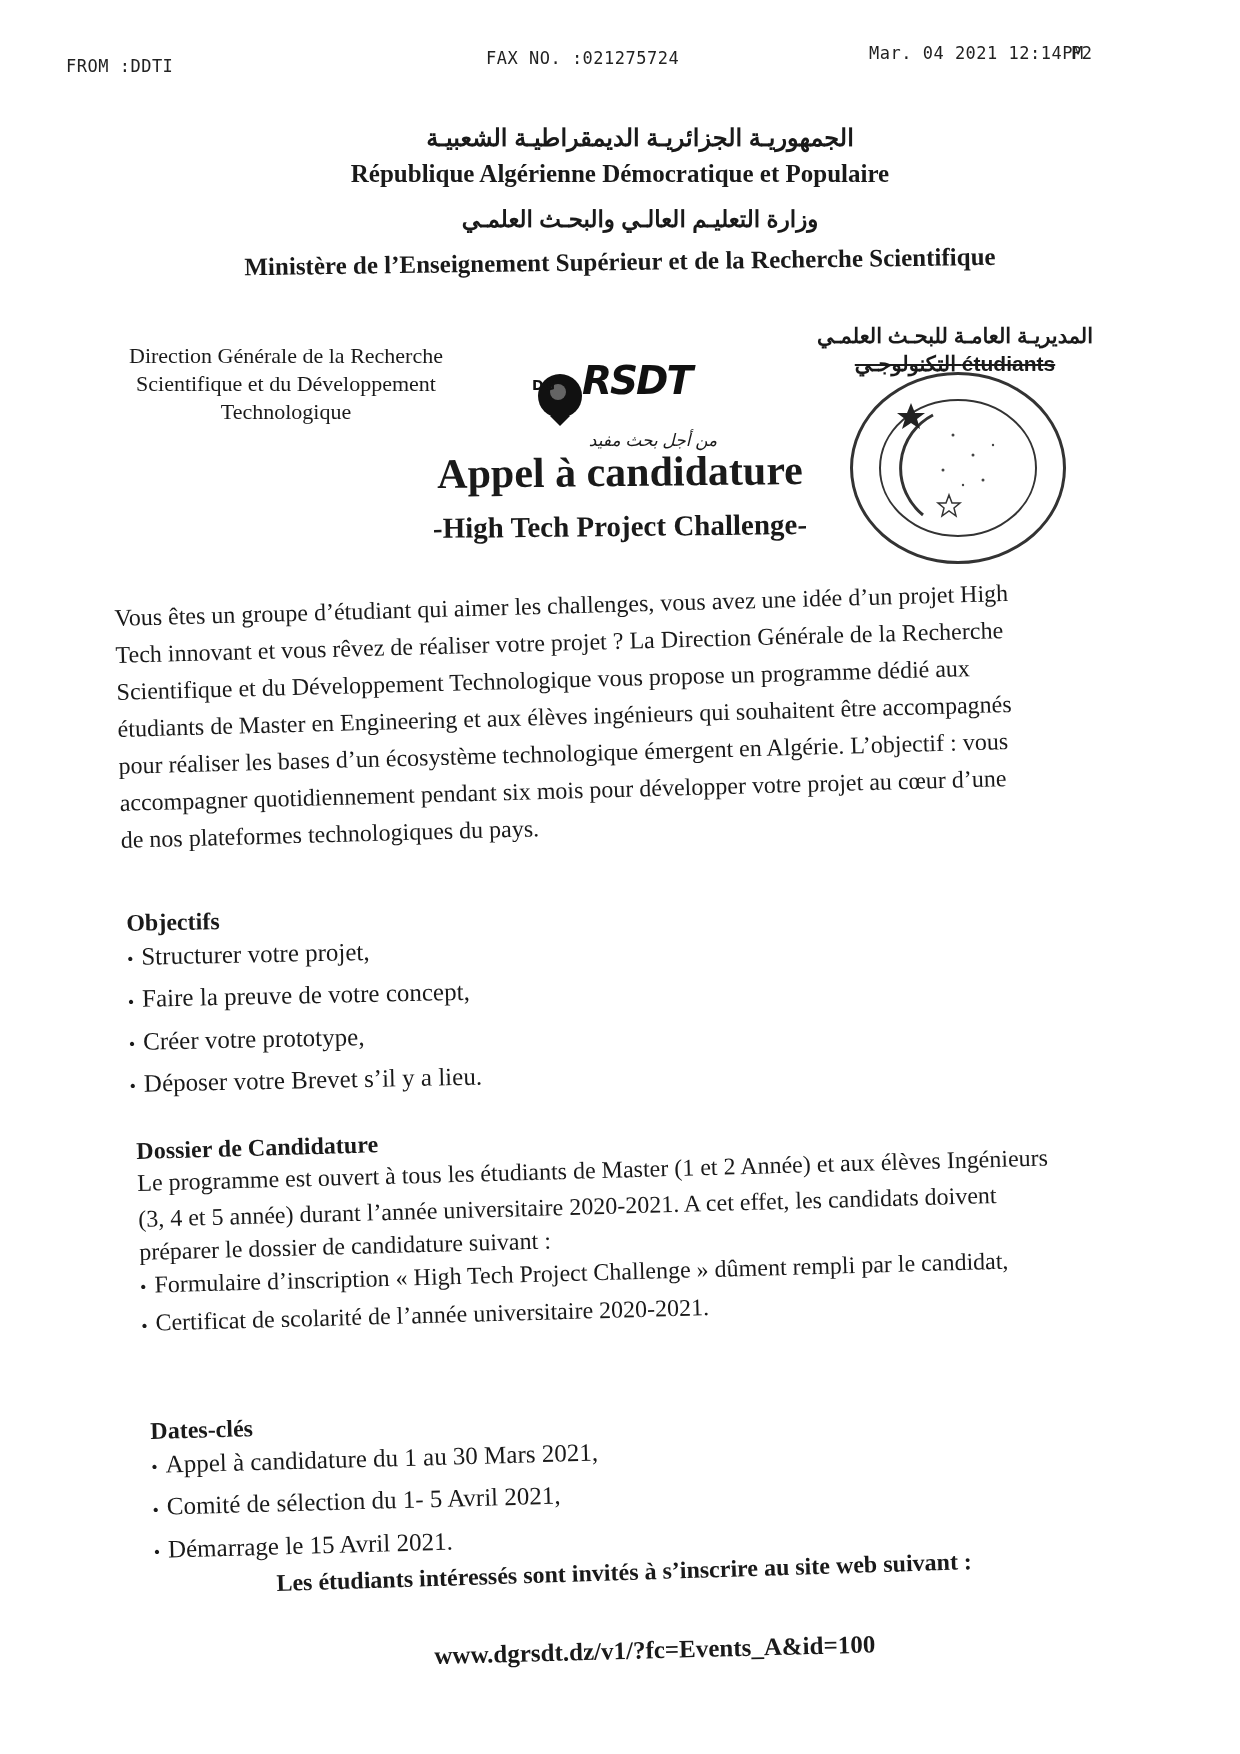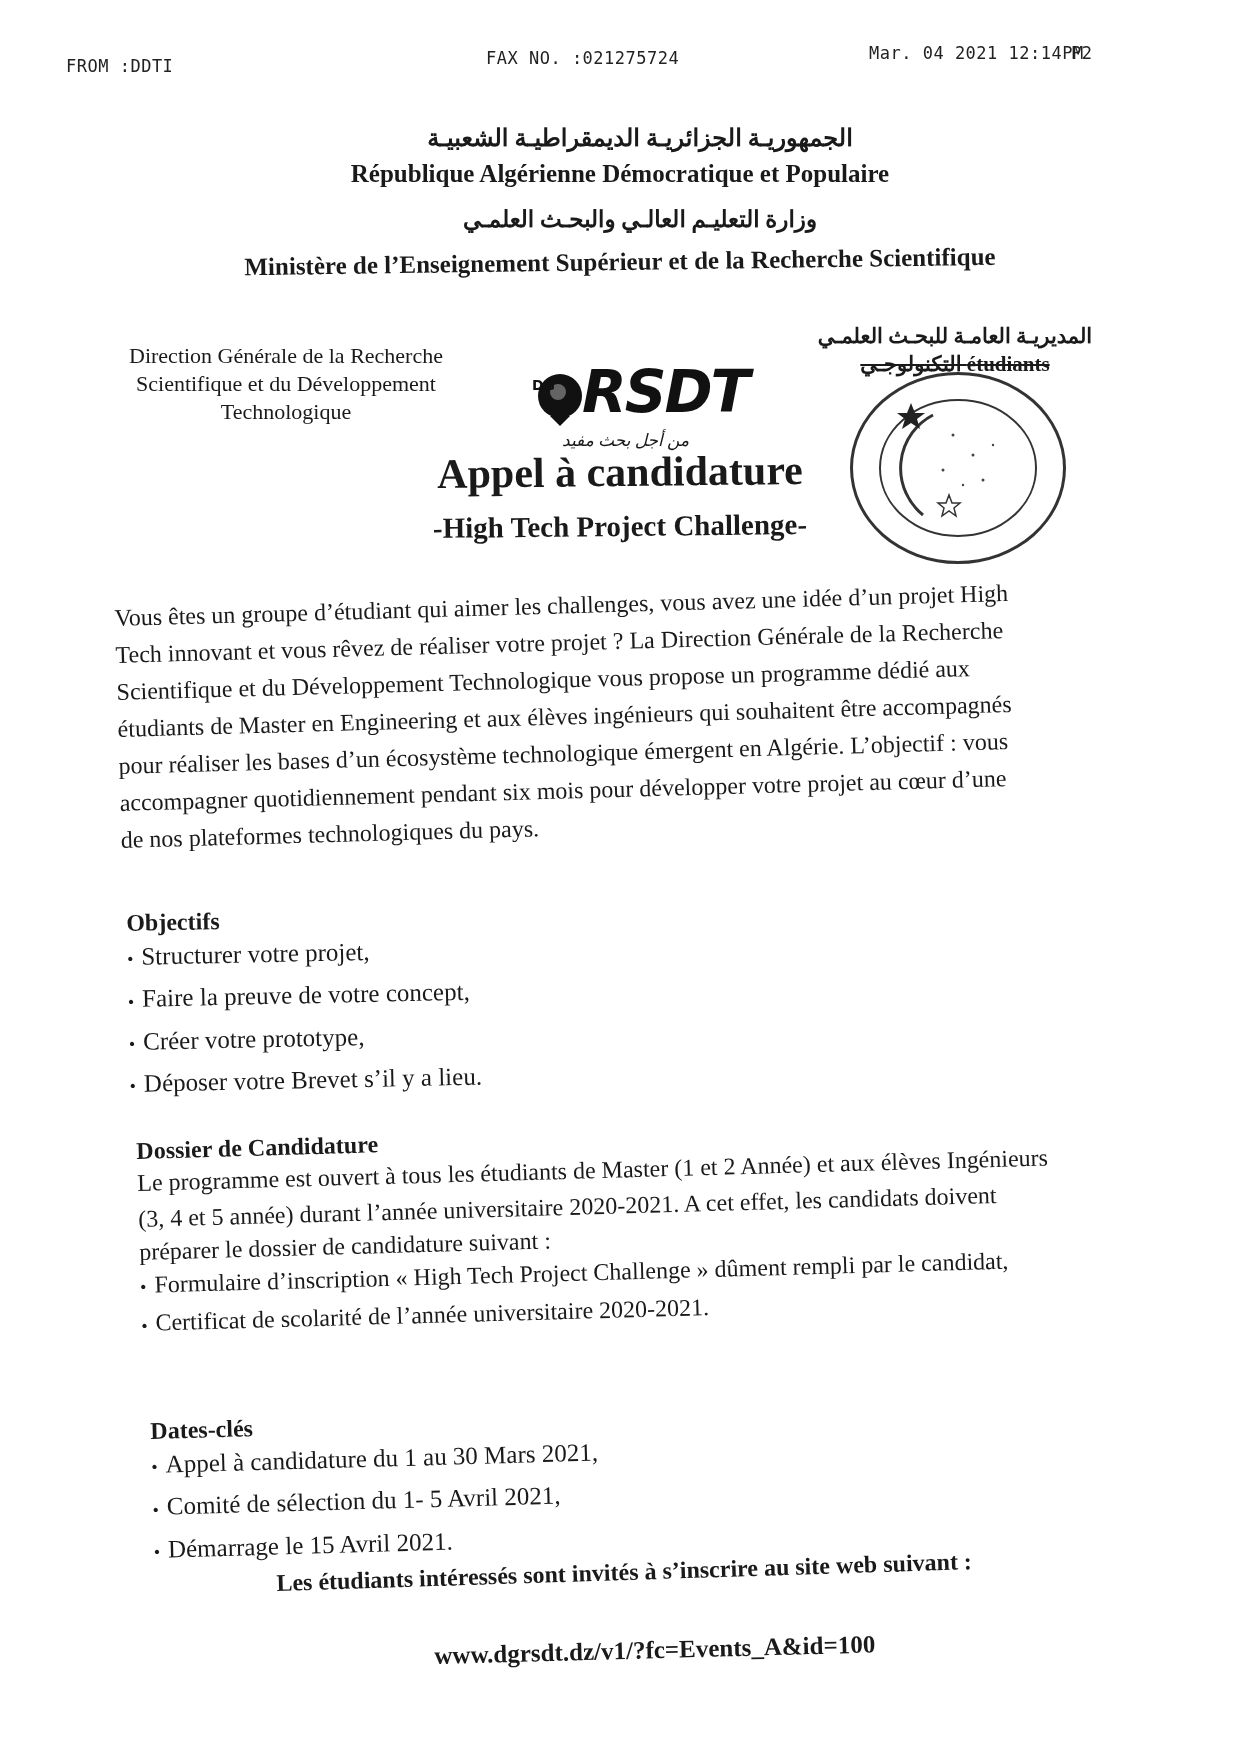--- a/index.html
+++ b/index.html
@@ -1,24 +1,24 @@
 <!DOCTYPE html>
 <html><head>
 <meta charset="utf-8">
 <style>
   html, body { margin: 0; padding: 0; background: #ffffff; }
   body { width: 1240px; height: 1754px; position: relative; overflow: hidden; color: #1a1a1a; }
   .abs { position: absolute; }
   .fax { font-family: "DejaVu Sans Mono", monospace; font-size: 17px; color: #222; letter-spacing: 0.5px; }
   .serif { font-family: "Liberation Serif", "DejaVu Serif", serif; }
-  .ar { font-family: Liberation Serif, serif; direction: rtl; font-weight: bold; }
+  .ar { font-family: Liberation Sans, sans-serif; direction: rtl; font-weight: bold; }
   .center { text-align: center; }
   .hdr-fr { font-weight: bold; font-size: 25px; }
   .org { font-weight: normal; font-size: 22px; line-height: 28px; text-align: center; width: 380px; }
-  .logo-text { font-family: "DejaVu Sans", sans-serif; font-weight: bold; font-style: italic; font-size: 58px; letter-spacing: -2px; color: #111; }
+  .logo-text { font-family: "DejaVu Sans", sans-serif; font-weight: bold; font-style: italic; font-size: 39px; letter-spacing: -2px; color: #111; }
   .title { font-weight: bold; font-size: 42px; }
   .subtitle { font-weight: bold; font-size: 29px; }
   .body-text { font-size: 24px; line-height: 37px; text-align: justify; }
   .section-h { font-weight: bold; font-size: 24px; }
   .bullet { font-size: 25px; line-height: 40px; }
   .bullet::before { content: "\2022"; margin-right: 8px; font-size: 18px; vertical-align: middle; }
   .tilt1 { transform: rotate(-1.2deg); transform-origin: left top; }
   .tilt2 { transform: rotate(-1.6deg); transform-origin: left top; }
   .stamp { border: 3px solid #333; border-radius: 50%; }
 </style>
@@ -44,21 +44,21 @@
 <div class="abs" style="left:530px; top:322px; width:240px; height:100px;margin-top:40px;">
   <div class="abs" style="left:2px; top:8px; width:50px; height:56px;">
     <svg width="50" height="58" viewBox="0 0 50 58">
       <circle cx="28" cy="26" r="22" fill="#111"></circle>
       <path d="M18 46 L28 56 L38 46 Z" fill="#111"></path>
       <circle cx="26" cy="22" r="8" fill="#fff" opacity="0.35"></circle>
       <text x="0" y="20" font-family="DejaVu Sans, sans-serif" font-weight="bold" font-size="14" fill="#111">DG</text>
     </svg>
   </div>
   <div class="abs logo-text" style="left:52px; top:-4px;">RSDT</div>
-  <div class="abs ar" style="left:32px; top:68px; width:150px; font-size:17px; font-style:italic; font-weight:normal; text-align:left;">من أجل بحث مفيد</div>
+  <div class="abs ar" style="left:48px; top:68px; width:150px; font-size:17px; font-style:italic; font-weight:normal; text-align:center;">من أجل بحث مفيد</div>
 </div>
 
 <div class="abs ar" style="left:810px; width:290px; top:322px; font-size:21px; text-align:center; line-height:28px;">
   <div>المديريـة العامـة للبحـث العلمـي</div>
   <div style="text-decoration:line-through;">étudiants التكنولوجـي</div>
 </div>
 
 <div class="abs stamp" style="left:850px; top:372px; width:210px; height:186px;">
   <svg width="210" height="186" viewBox="0 0 210 186" style="position:absolute; left:0; top:0;">
     <ellipse cx="105" cy="93" rx="78" ry="68" fill="none" stroke="#333" stroke-width="2"></ellipse>

